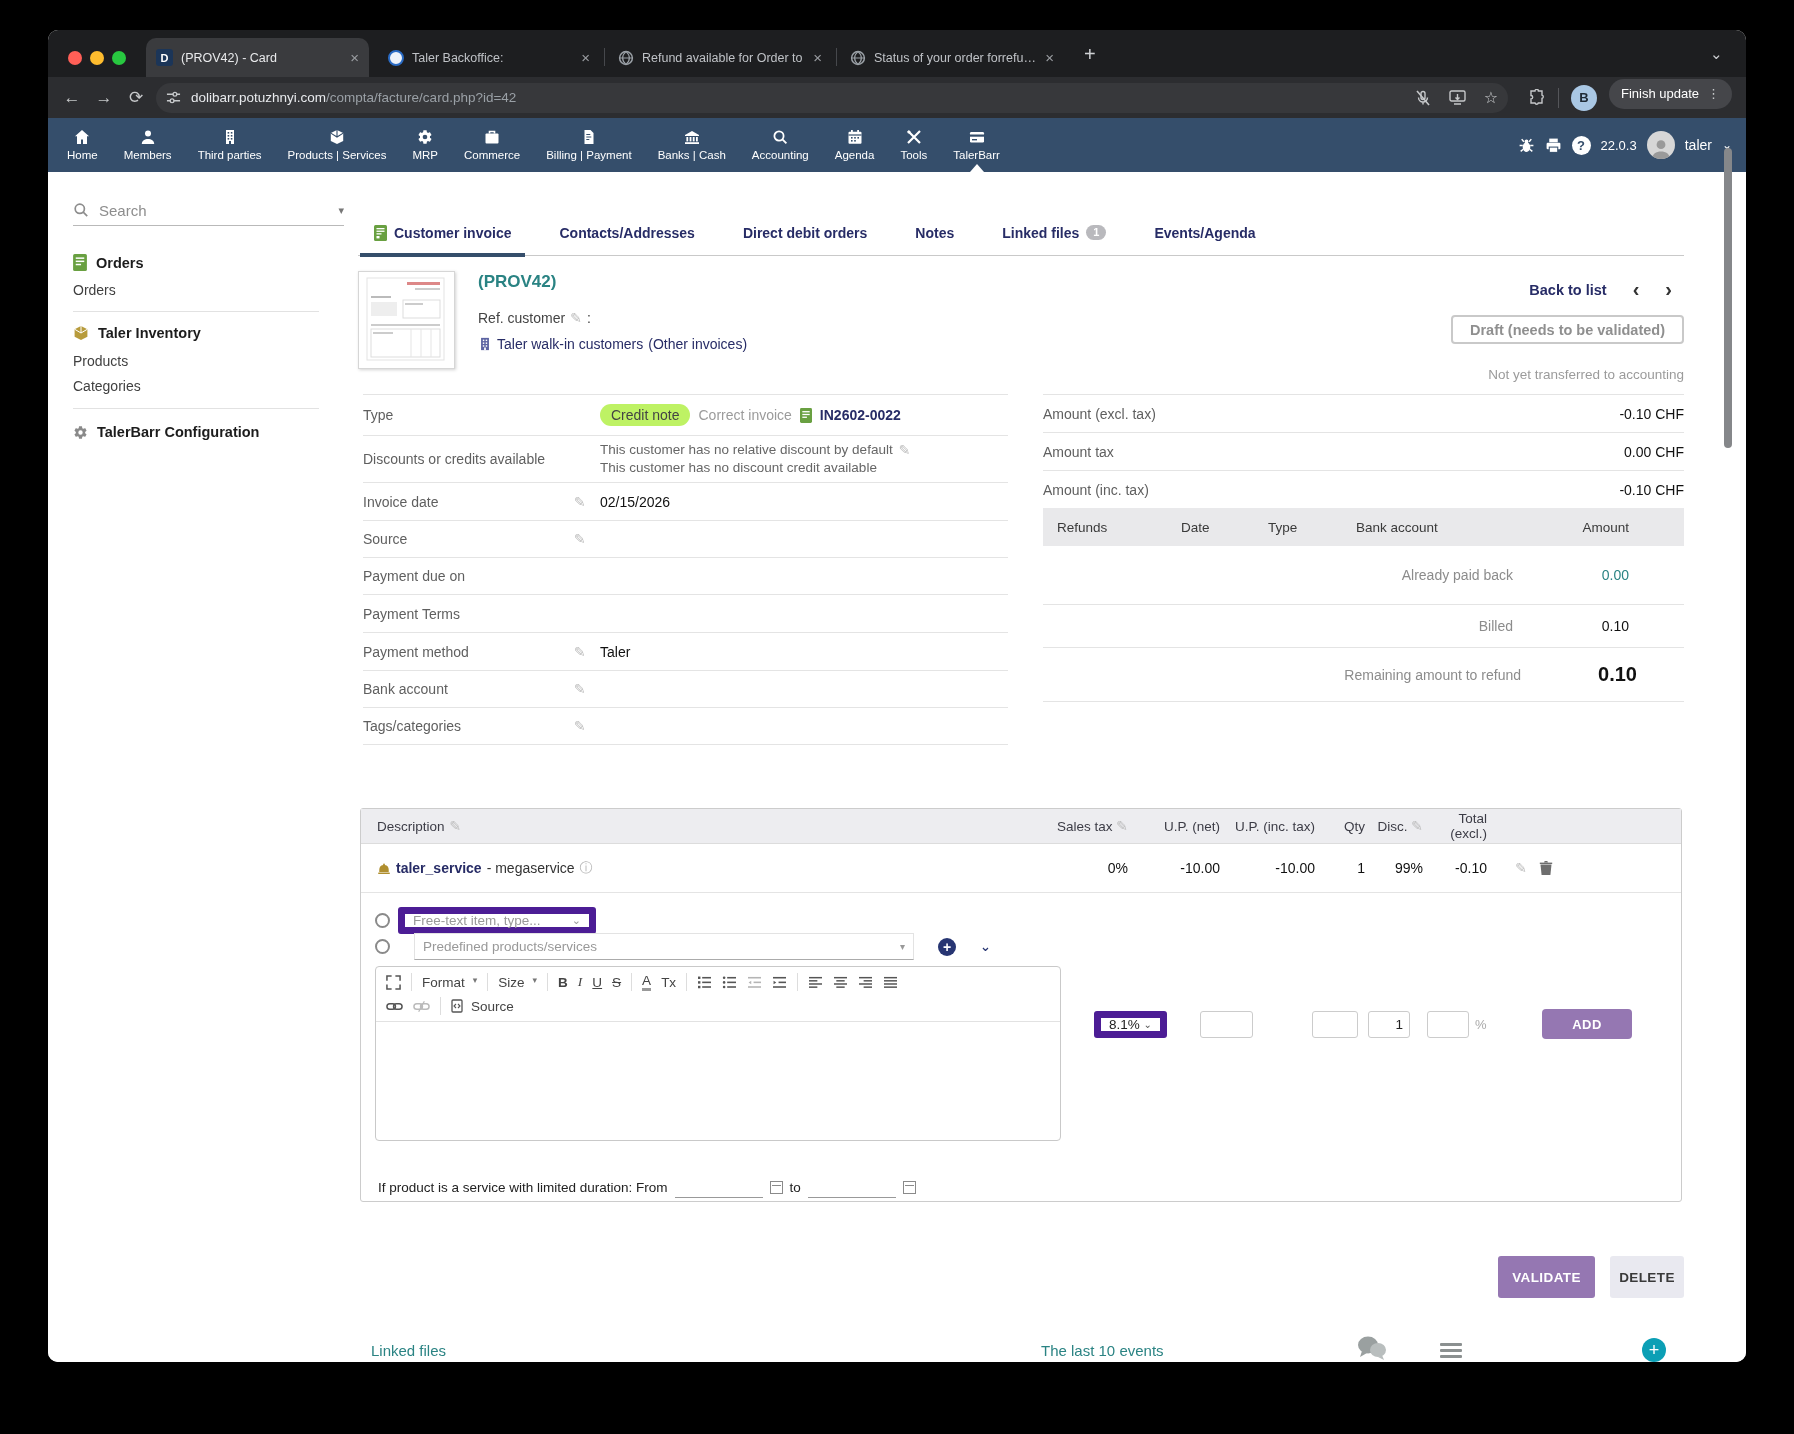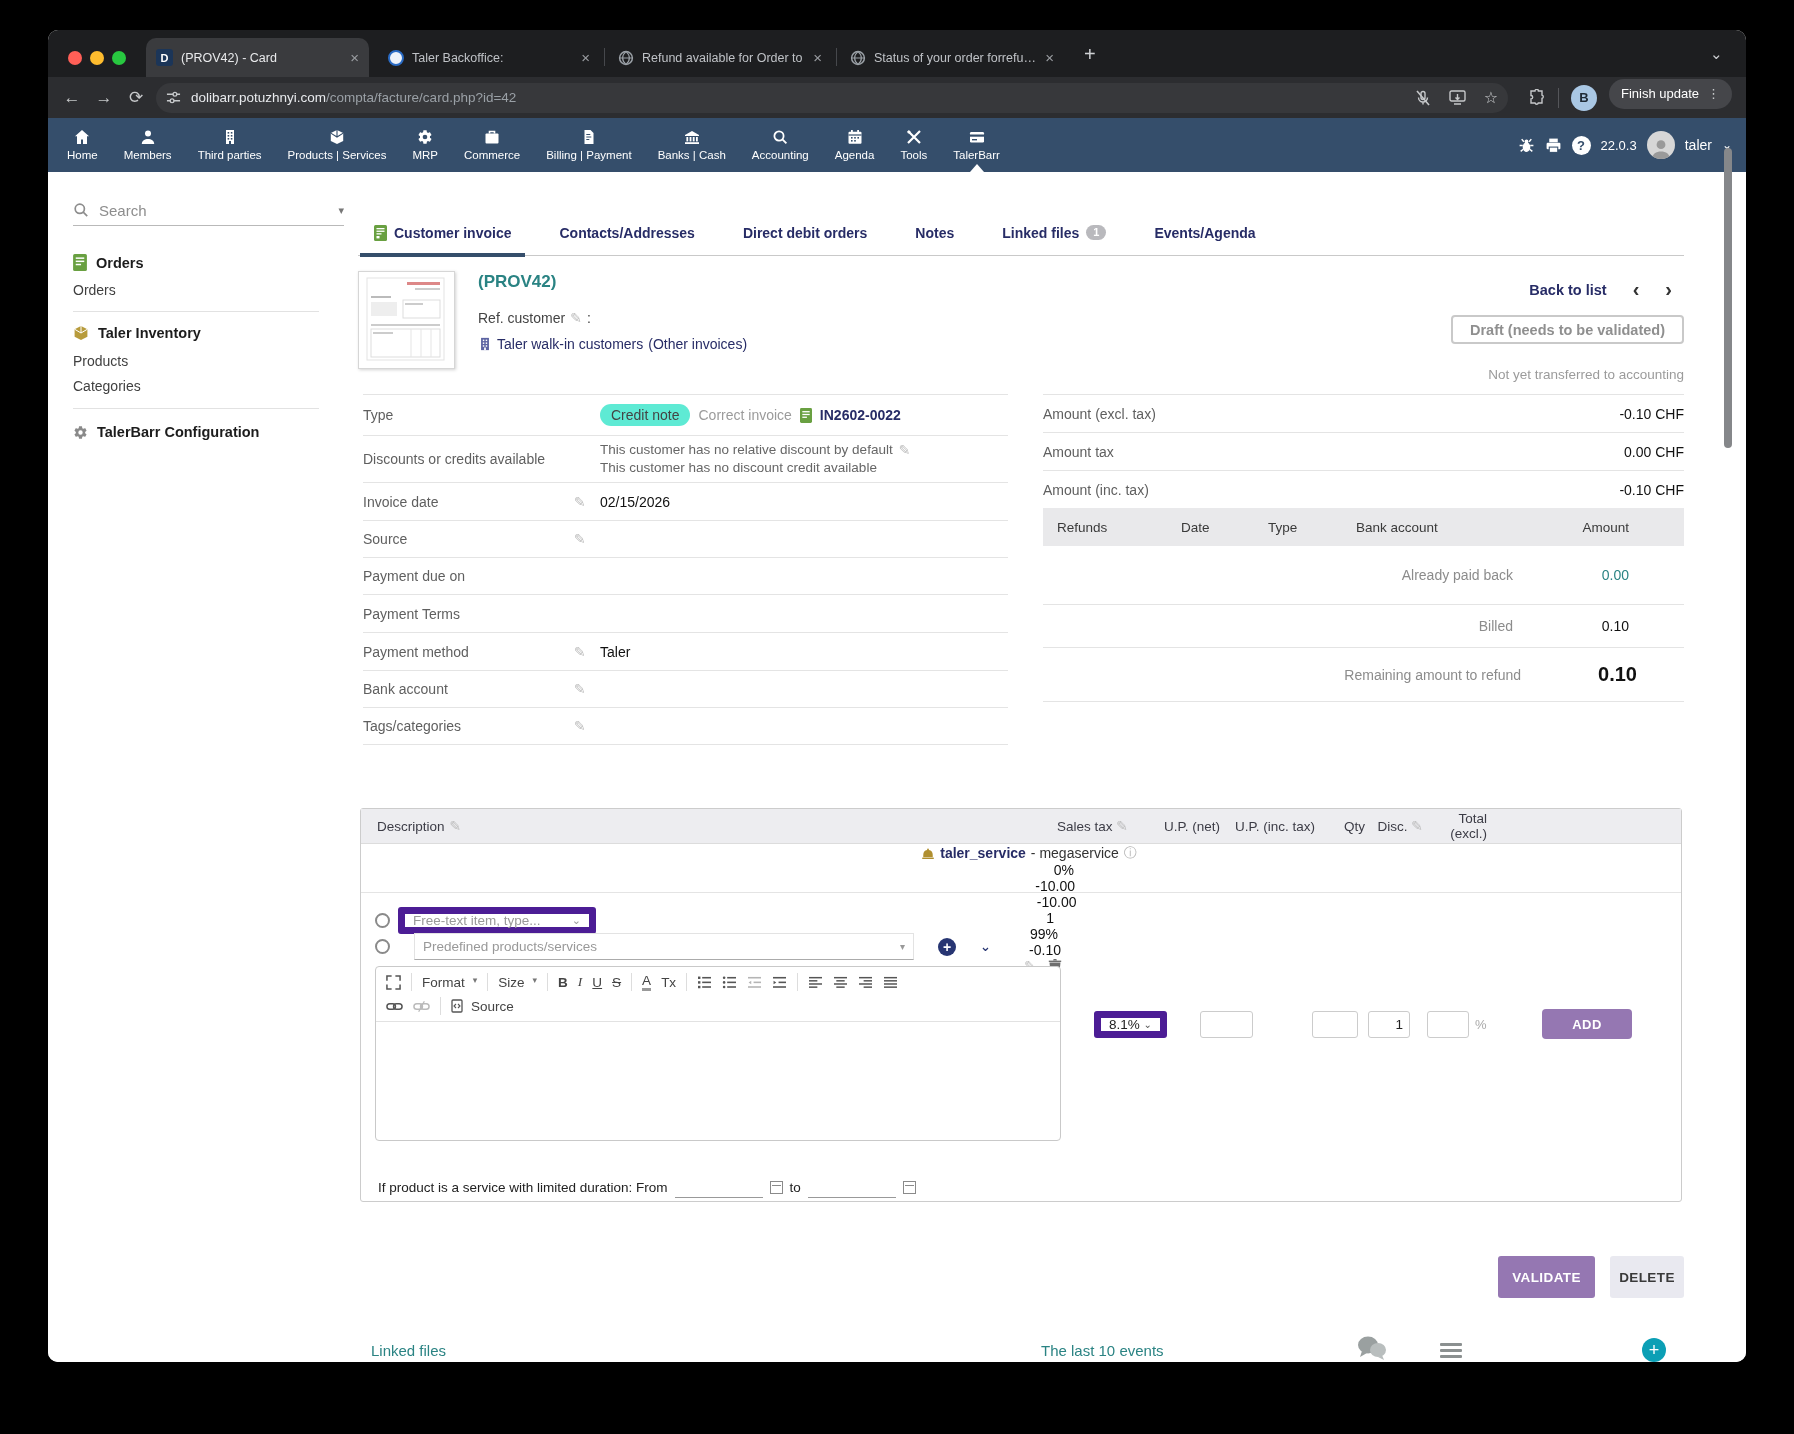--- a/index.html
+++ b/index.html
@@ -81,33 +81,33 @@
          box-sizing:border-box;background:#fff;}
   .notacc{position:absolute;top:183px;right:0;color:#9b9b9b;font-size:13.5px;}
   .pen{color:#bcbcbc;font-size:14px;line-height:1;}
   
   .dtable{position:absolute;display:flex;flex-direction:column;}
   .drow{display:flex;align-items:center;border-top:1px solid #e4e4e4;box-sizing:border-box;}
   .drow:last-child{border-bottom:1px solid #e4e4e4;}
   .dlab{width:211px;color:#5f5f5f;flex:0 0 auto;}
   .dpen{width:26px;flex:0 0 auto;}
   .dval{flex:1;color:#111;}
-  .pill{background:#5eead4;border-radius:12px;padding:3px 11px;color:#444;display:inline-block;}
+  .pill{background:#bef264;border-radius:12px;padding:3px 11px;color:#444;display:inline-block;}
   .mut{color:#9b9b9b;}
   .rrow{display:flex;align-items:center;border-top:1px solid #e4e4e4;box-sizing:border-box;}
   .rlab{flex:1;color:#5f5f5f;}
   .rval{color:#111;text-align:right;}
   .refhead{display:flex;align-items:center;background:#e9e9eb;height:38px;font-size:13.5px;color:#3a3a3a;}
   
   .linesbox{position:absolute;left:2px;top:624px;width:1322px;height:394px;border:1px solid #ccc;
             border-radius:3px;box-sizing:border-box;}
   .lheader{display:flex;align-items:center;height:35px;background:#ededf0;border-bottom:1px solid #dcdcdc;
            font-size:13.5px;color:#3c3c46;padding-left:16px;box-sizing:border-box;}
   .litem{display:flex;align-items:center;height:49px;border-bottom:1px solid #e4e4e4;padding-left:16px;
-         box-sizing:border-box;font-size:14px;flex-direction:column;}
+         box-sizing:border-box;font-size:14px;}
   .c-desc{flex:1;display:flex;align-items:center;gap:5px;}
   .c-tax{width:90px;text-align:right;}
   .c-net{width:92px;text-align:right;}
   .c-inc{width:95px;text-align:right;}
   .c-qty{width:50px;text-align:right;}
   .c-disc{width:58px;text-align:right;}
   .c-tot{width:64px;text-align:right;}
   .c-act{width:66px;display:flex;justify-content:flex-end;gap:12px;align-items:center;}
   .c-pad{width:128px;}
   .radio{width:15px;height:15px;border:2px solid #8a8a8a;border-radius:50%;box-sizing:border-box;background:#fff;flex:0 0 auto;}

